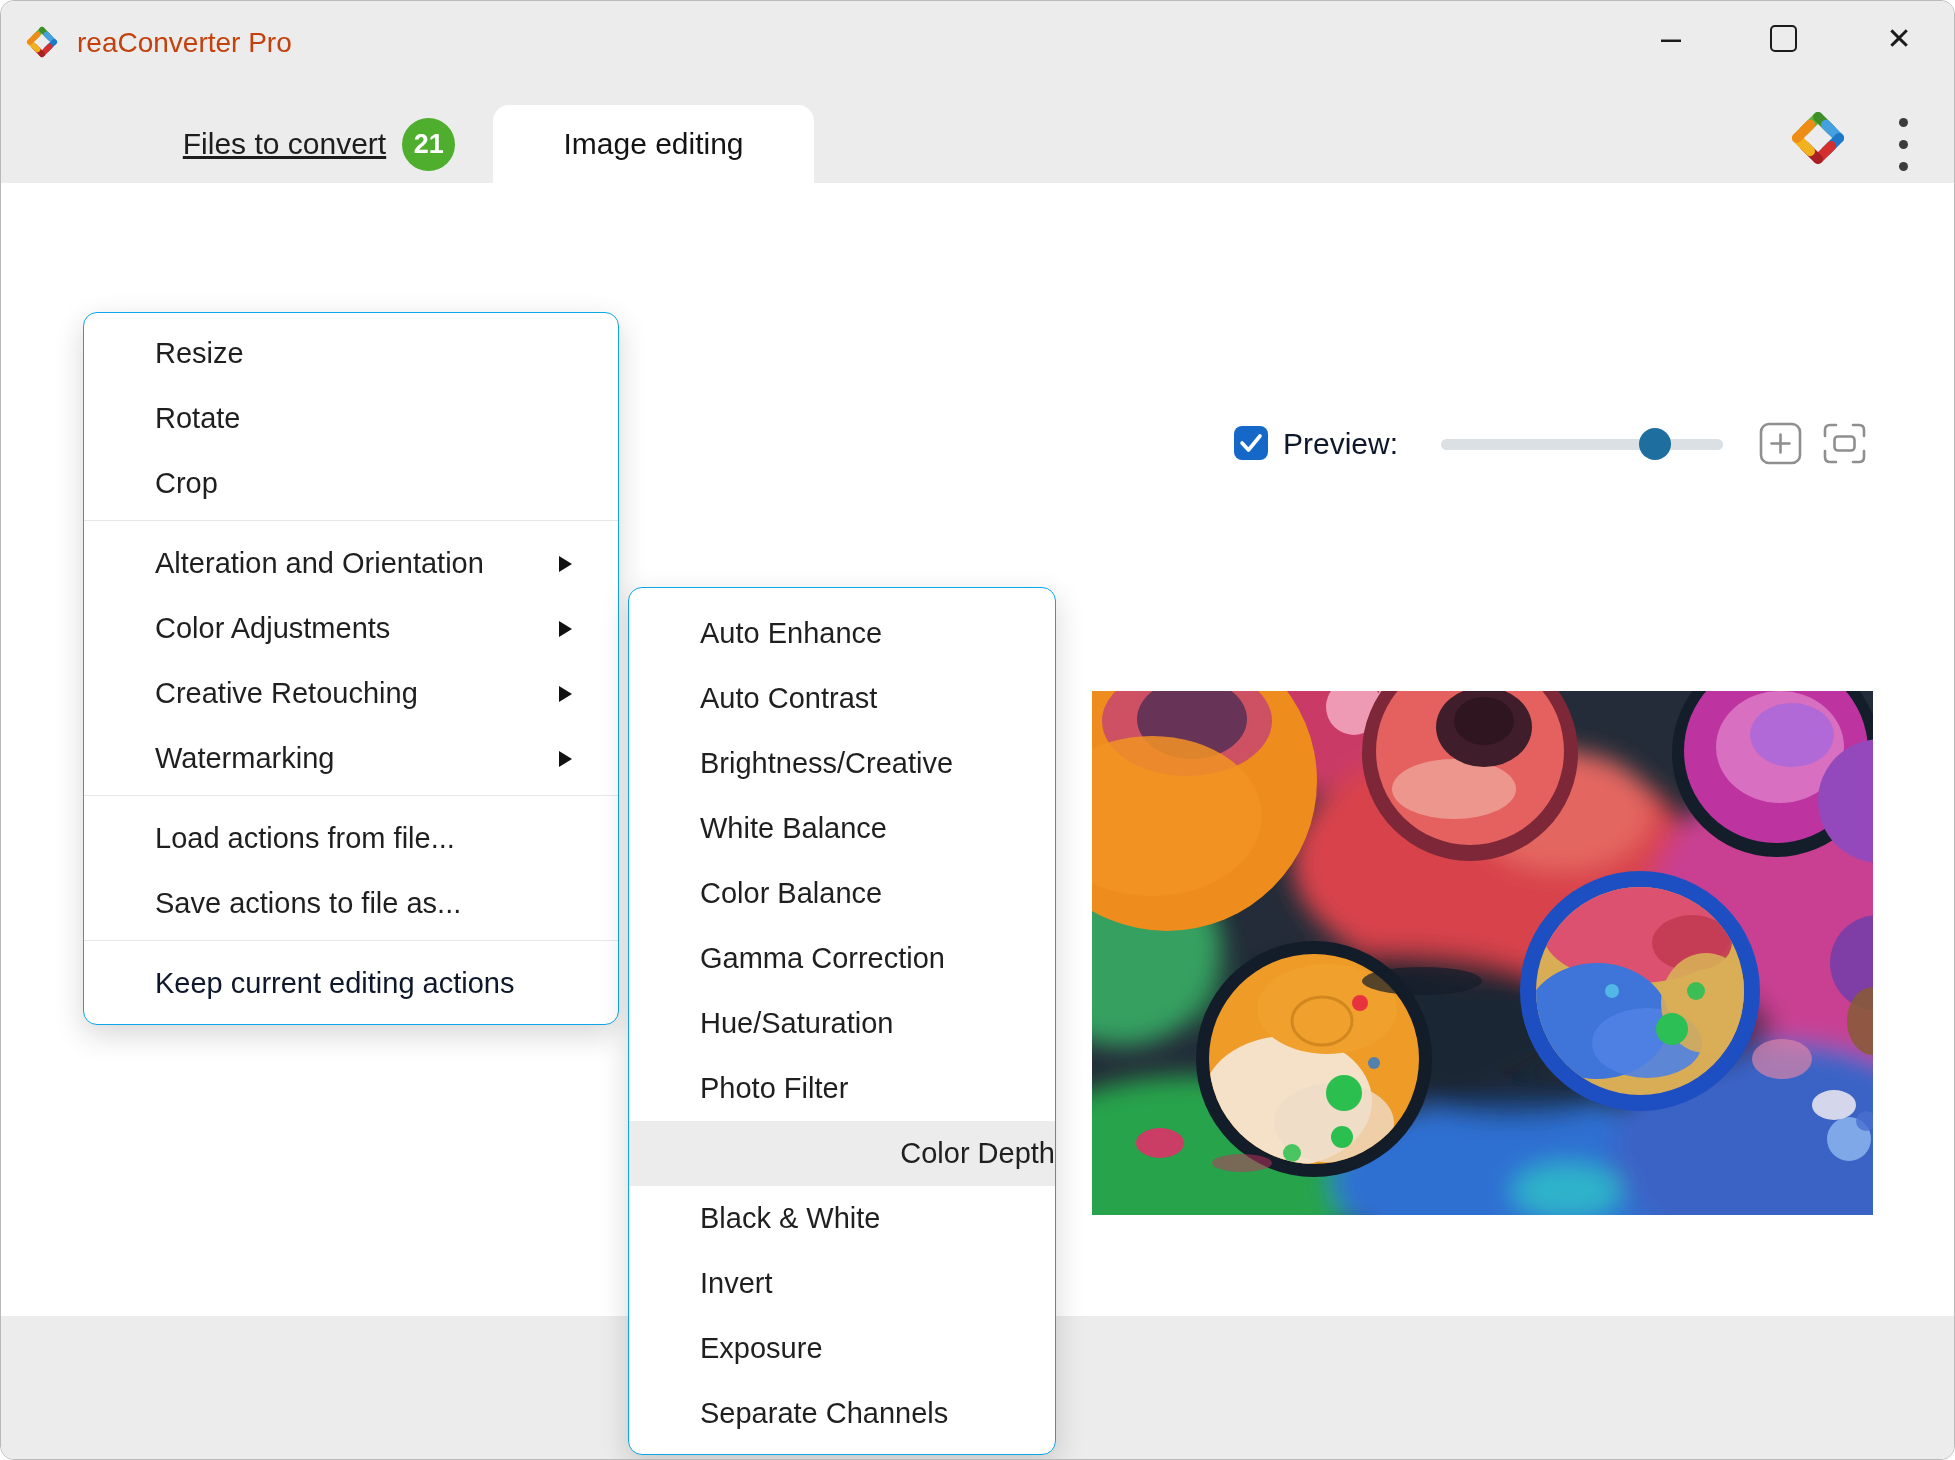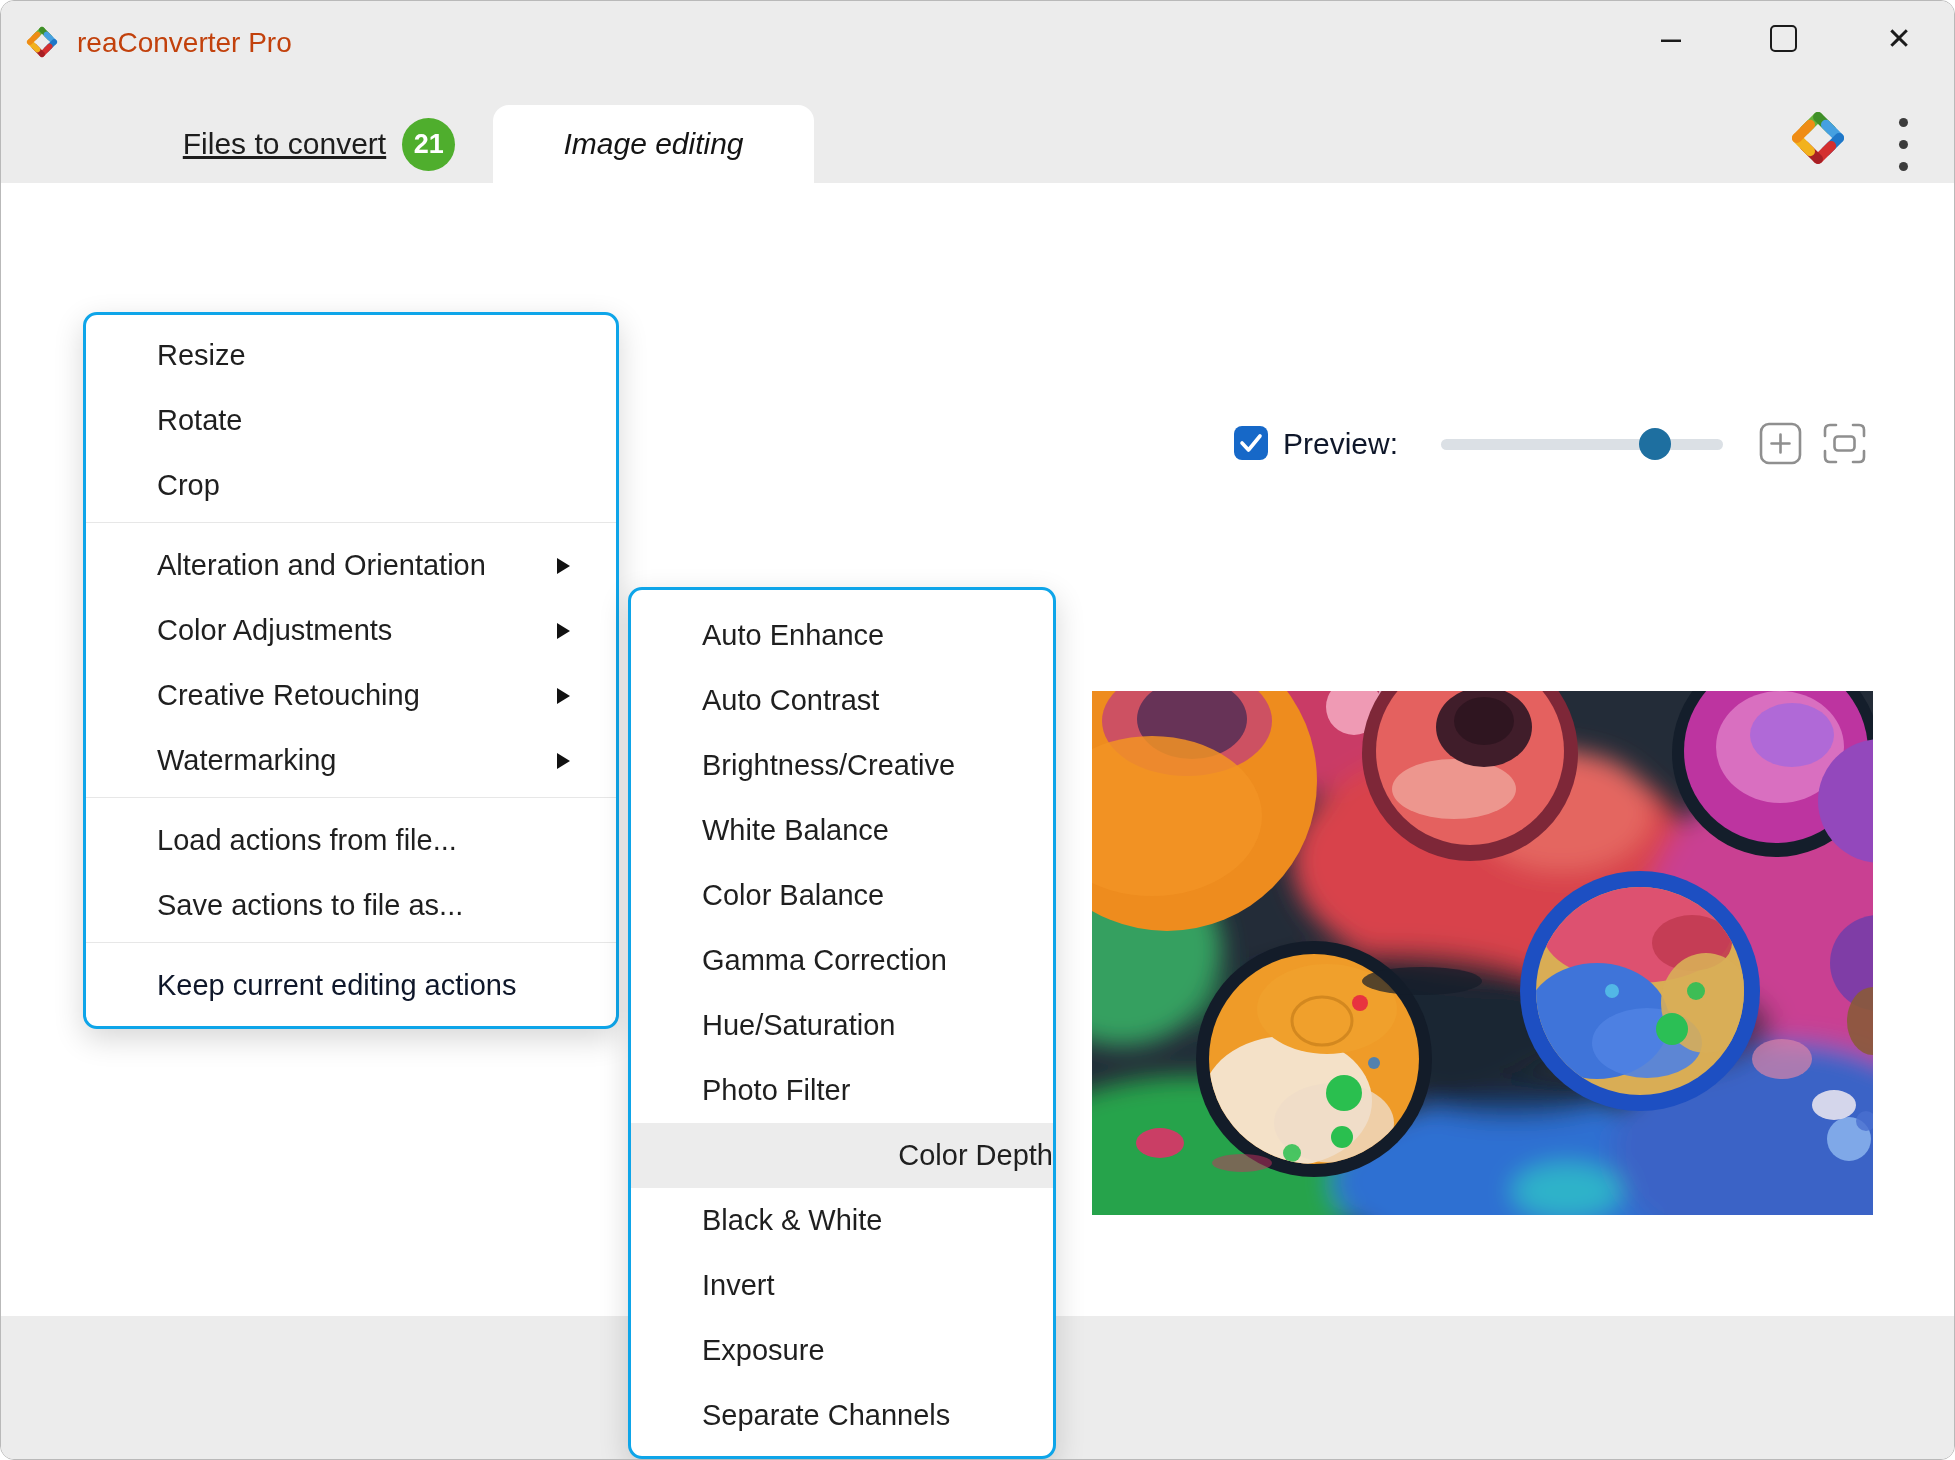--- a/index.html
+++ b/index.html
@@ -15,21 +15,21 @@
   .btn-min{ left:1645px; font-size:36px; }
   .btn-max{ left:1757px; }
   .btn-max .maxbox{ width:27px; height:27px; border:2.5px solid #1b1b1b; border-radius:5px; }
   .btn-close{ left:1873px; font-size:30px; }
   .tab{ position:absolute; top:104px; height:78px; display:flex; align-items:center; justify-content:center; }
   .tab-inactive{ left:143px; width:350px; gap:16px; }
   .tab-inactive .tab-label{ font-size:30px; color:#1d1d1d;text-decoration:underline; }
   .badge{ width:53px; height:53px; border-radius:50%; background:#4fae2d; color:#ffffff;
           font-size:27px; font-weight:bold; display:flex; align-items:center; justify-content:center; }
   .tab-active{ left:492px; width:321px; background:#ffffff; border-radius:16px 16px 0 0; }
-  .tab-active .tab-label{ font-size:30px; color:#141414;font-style:italic; }
+  .tab-active .tab-label{ font-size:30px; color:#141414; }
   .logo-big{ position:absolute; left:1784px; top:104px; width:66px; height:66px; }
   .kebab{ position:absolute; left:1886px; top:112px; width:32px; height:62px; display:flex;
           flex-direction:column; align-items:center; justify-content:center; gap:13px; }
   .kebab i{ width:9px; height:9px; border-radius:50%; background:#3c3c3c; }
   
   .content{ position:absolute; left:0; top:182px; width:100%; height:1133px; background:#ffffff; }
   .add-action{ position:absolute; left:103px; top:240px; display:flex; align-items:center; gap:21px; cursor:default; }
   .plus-icon{ position:relative; width:30px; height:30px; }
   .plus-icon::before,.plus-icon::after{ content:""; position:absolute; background:#8c8c8c; border-radius:2px; }
   .plus-icon::before{ left:11.5px; top:0; width:7px; height:30px; }
@@ -43,21 +43,21 @@
   .zoom-window-btn{ left:1757px; }
   .fullscreen-btn{ left:1820px; }
   .preview-image{ position:absolute; left:1091px; top:508px; width:781px; height:524px; overflow:hidden; }
   .navbtn{ position:absolute; top:1221px; width:53px; height:51px; border-radius:12px; display:flex;
            align-items:center; justify-content:center; }
   .nav-prev{ left:1763px; background:#e8e8e8; }
   .nav-next{ left:1821px; background:#f3f3f3; }
   
   .bottombar{ position:absolute; left:0; top:1315px; width:100%; height:145px; background:#ececec; }
   
-  .menu{ position:absolute; background:#ffffff; border:3px solid #0ea5e9; border-radius:14px;
+  .menu{ position:absolute; background:#ffffff; border:1px solid #0ea5e9; border-radius:14px;
          box-shadow:0 10px 30px rgba(0,0,0,.16); z-index:50; }
   .action-menu{ left:82px; top:311px; width:536px; padding:8px 0; }
   .color-submenu{ left:627px; top:586px; width:428px; padding:13px 0 8px 0; z-index:60; }
   .mitem{ position:relative; height:65px; line-height:65px; padding-left:71px; font-size:29px; color:#1f1f1f;
           white-space:nowrap; cursor:default; }
   .mitem.dis{ color:#0f172a; }
   .mitem.hl{ background:#ececec;text-align:right; }
   .msep{ border-top:1.5px solid #e7e7e7; margin:4px 0 10px 0; }
   .arrow{ position:absolute; right:46px; top:50%; margin-top:-8px; width:0; height:0;
           border-left:13px solid #111111; border-top:8px solid transparent; border-bottom:8px solid transparent; }

